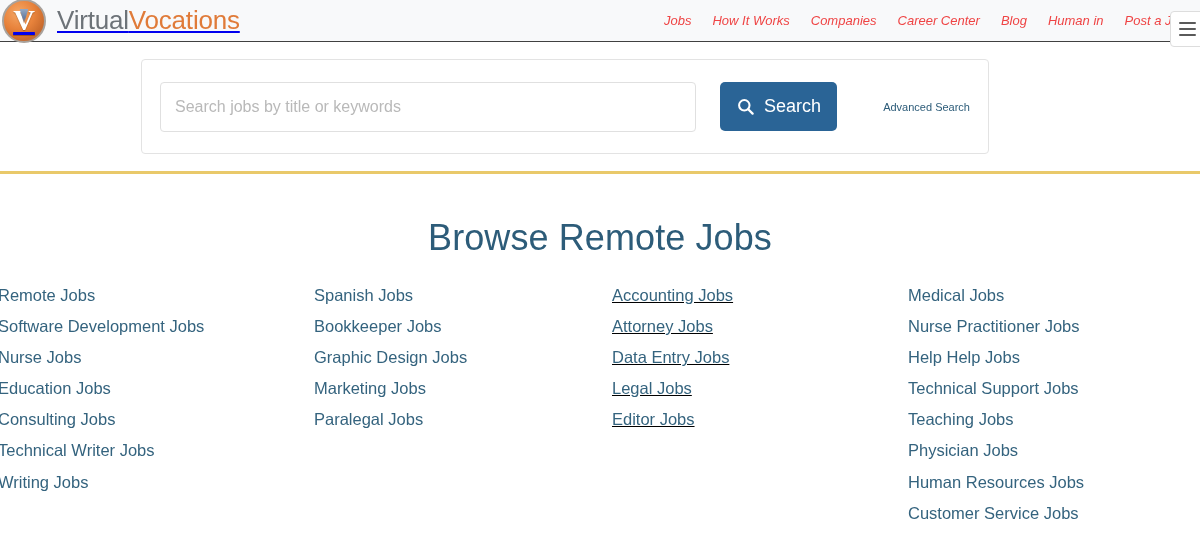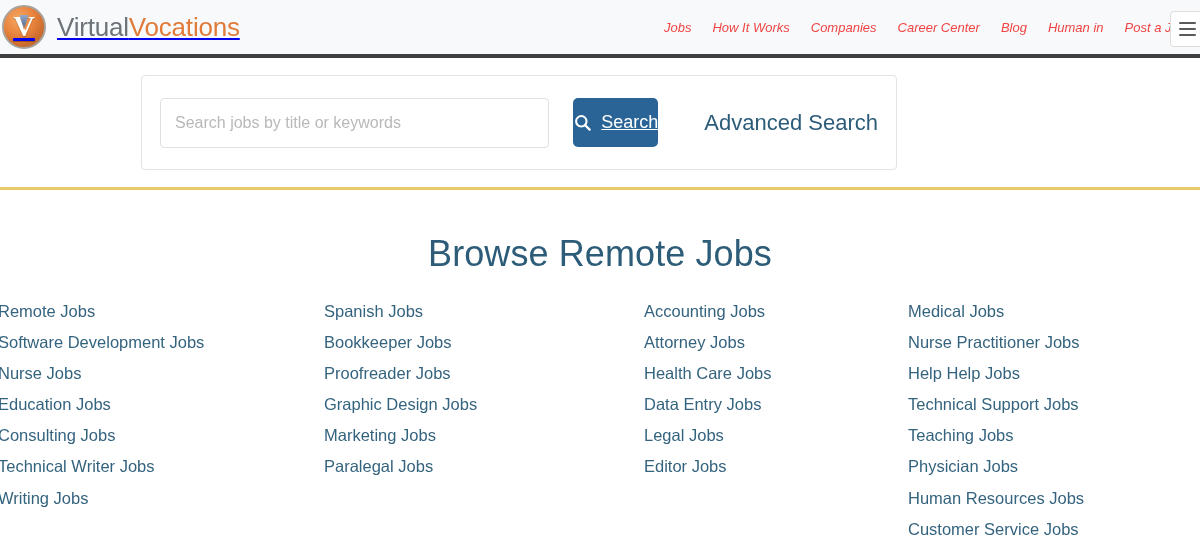--- a/index.html
+++ b/index.html
@@ -8,23 +8,23 @@
     width: 1200px; height: 543px;
     overflow: hidden;
     background: #ffffff;
     font-family: "Liberation Sans", sans-serif;
     -webkit-font-smoothing: antialiased;
   }
 
   
   .header {
     position: relative;
-    height: 58px;
+    height: 42px;
     background: #f8f9fa;
-    border-bottom: 4px solid #404040;
+    border-bottom: 1px solid #404040;
     display: flex;
     align-items: center;
     justify-content: space-between;
   }
   .brand {
     display: flex;
     align-items: center;
     margin-left: 2px;
   }
   .logo-badge {
@@ -97,21 +97,21 @@
     border-radius: 1px;
   }
 
   
   .search-wrap {
     padding: 17px 0 0 0;
     background: #ffffff;
   }
   .search-panel {
     margin-left: 141px;
-    width: 756px;
+    width: 848px;
     height: 95px;
     border: 1px solid #e3e3e3;
     border-radius: 4px;
     background: #ffffff;
     display: flex;
     align-items: center;
     padding: 0 18px;
   }
   .search-input {
     width: 604px;
@@ -136,28 +136,27 @@
     border-radius: 5px;
     color: #ffffff;
     font-size: 18px;
     font-family: "Liberation Sans", sans-serif;
     display: flex;
     align-items: center;
     justify-content: center;
     gap: 9px;
     cursor: pointer;
     padding: 0;
-    text-decoration: underline;
   }
   .search-btn svg { flex: none; display: block; }
 
   .adv-search {
     margin-left: 46px;
     color: #2d5c79;
-    font-size: 22px;
+    font-size: 11px;
     text-decoration: none;
     white-space: nowrap;
   }
 
   .gold-rule {
     margin-top: 17px;
     height: 3px;
     background: #e9c96a;
     width: 100%;
   }
@@ -179,22 +178,22 @@
   }
   .col { flex: none; }
   .col-1 { width: 313px; padding-left: 0; }
   .col-2 { width: 313px; padding-left: 313px; }
   .col-3 { width: 314px; }
   .col-4 { width: 260px; }
   
   .columns { position: relative; height: 260px; margin-top: 28px; display: block; }
   .col { position: absolute; top: 0; }
   .col-1 { left: -2px; width: 300px; padding: 0; }
-  .col-2 { left: 324px; width: 300px; padding: 0; }
-  .col-3 { left: 644px; width: 300px; padding: 0; }
+  .col-2 { left: 314px; width: 300px; padding: 0; }
+  .col-3 { left: 612px; width: 300px; padding: 0; text-decoration: underline; }
   .col-4 { left: 908px; width: 258px; padding: 0; }
 
   .col a {
     display: block;
     color: #34637e;
     font-size: 16.5px;
     text-decoration: none;
     line-height: 1;
     margin-bottom: 14.6px;
     white-space: nowrap;
@@ -262,30 +261,28 @@
     <a href="#">Nurse Jobs</a>
     <a href="#">Education Jobs</a>
     <a href="#">Consulting Jobs</a>
     <a href="#">Technical Writer Jobs</a>
     <a href="#">Writing Jobs</a>
   </div>
 
   <div class="col col-2">
     <a href="#">Spanish Jobs</a>
     <a href="#">Bookkeeper Jobs</a>
-    <a href="#">Proofreader Jobs</a>
     <a href="#">Graphic Design Jobs</a>
     <a href="#">Marketing Jobs</a>
     <a href="#">Paralegal Jobs</a>
   </div>
 
   <div class="col col-3">
     <a href="#">Accounting Jobs</a>
     <a href="#">Attorney Jobs</a>
-    <a href="#">Health Care Jobs</a>
     <a href="#">Data Entry Jobs</a>
     <a href="#">Legal Jobs</a>
     <a href="#">Editor Jobs</a>
   </div>
 
   <div class="col col-4">
     <a href="#">Medical Jobs</a>
     <a href="#">Nurse Practitioner Jobs</a>
     <a href="#">Help Help Jobs</a>
     <a href="#">Technical Support Jobs</a>

